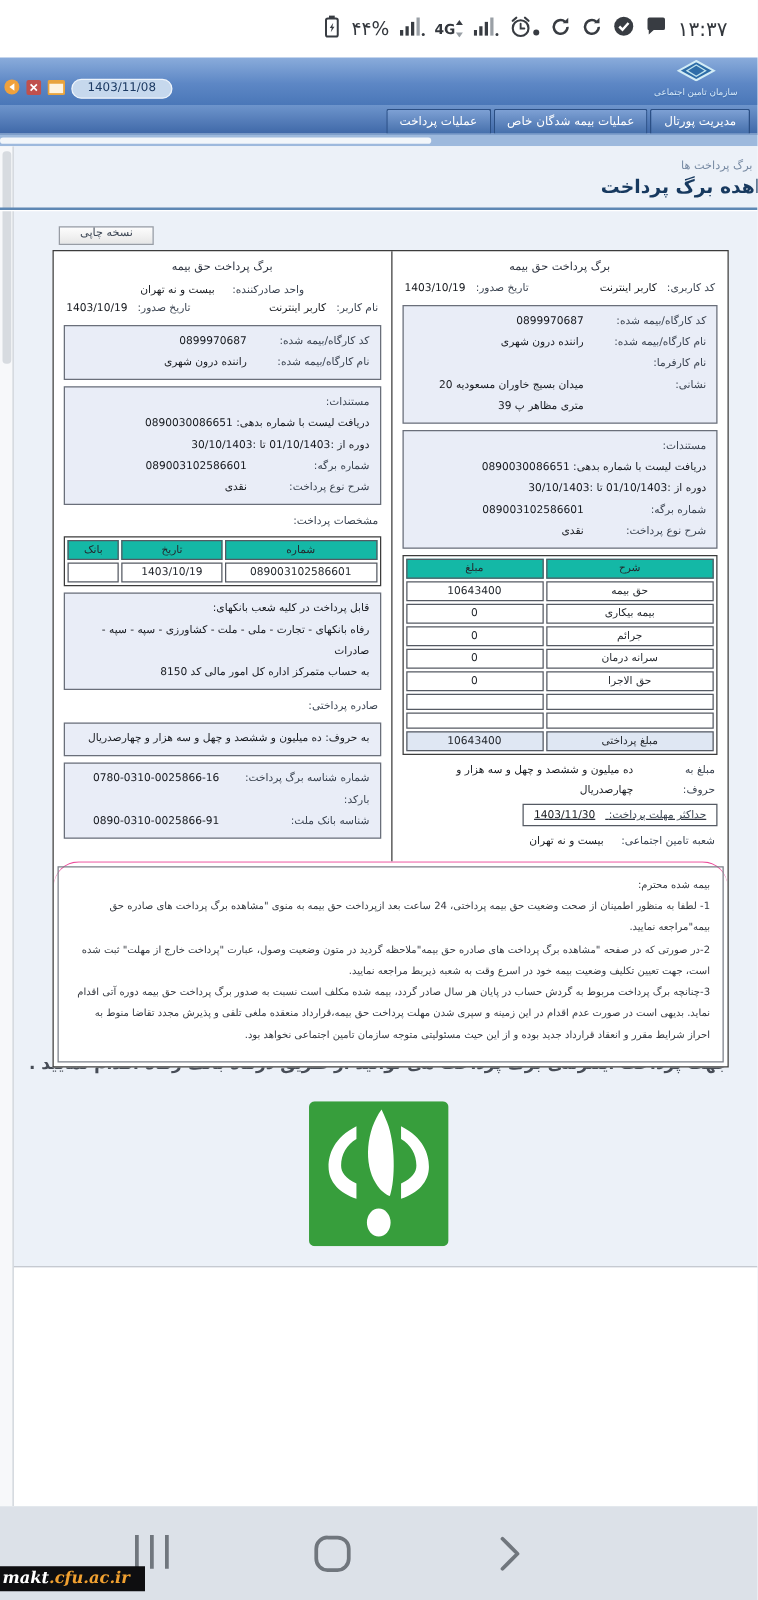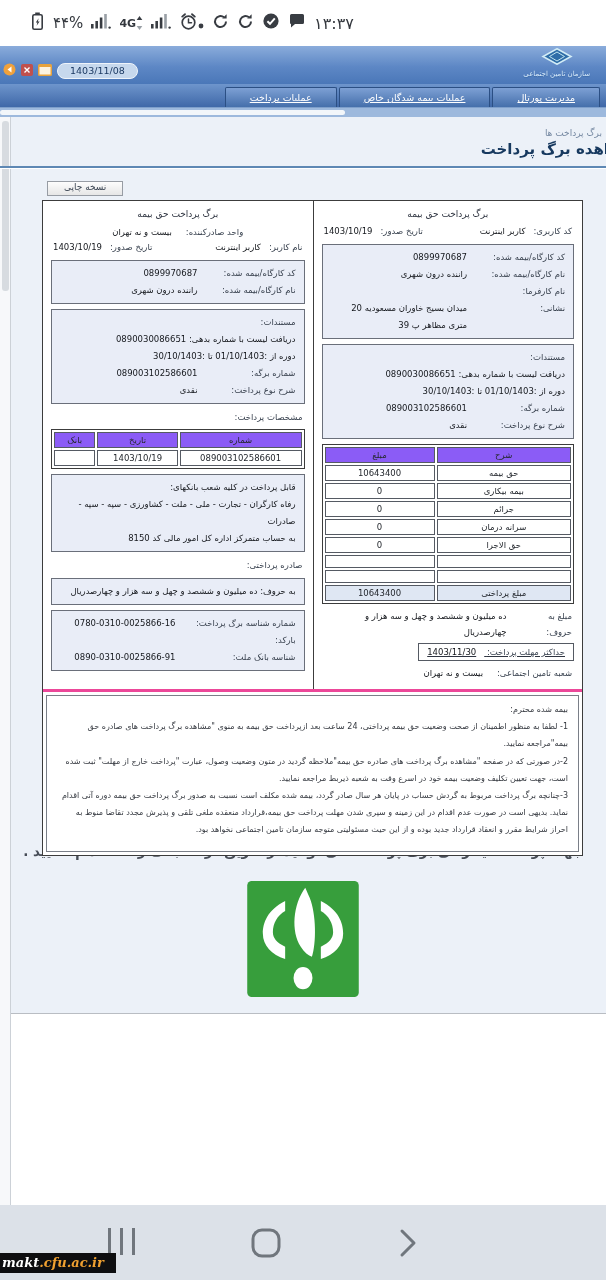--- a/index.html
+++ b/index.html
@@ -3,21 +3,21 @@
 <meta charset="utf-8">
 <style>
   * { box-sizing: border-box; margin: 0; padding: 0; }
   body {
     width: 606px; height: 1280px; position: relative; overflow: hidden;
     background: #fff; font-family: "DejaVu Sans", sans-serif;
   }
   
   .status-bar {
     position: absolute; top: 0; left: 0; width: 606px; height: 46px;
-    background: #fff; display: flex; justify-content: flex-start;
+    background: #fff; display: flex; justify-content: flex-end;
     align-items: center; padding: 0 24px 0 30px; direction: ltr; color: #383c42;
   }
   .sb-group { display: flex; align-items: center; gap: 8px; }
   .sb-text { font-size: 15px; color: #33373d; }
   .sb-time { font-size: 16px; color: #33373d; }
   
   .portal-top {
     position: absolute; top: 46px; left: 0; width: 606px; height: 38px;
     background: linear-gradient(#8aacdb, #5d87c5 55%, #4a77b8);
   }
@@ -30,21 +30,21 @@
     display: flex; align-items: center;
   }
   .menu-bar {
     position: absolute; top: 84px; left: 0; width: 606px; height: 23px;
     background: linear-gradient(#6e95cc, #3f68a8);
     display: flex; direction: rtl; align-items: flex-end; padding-right: 6px; gap: 2px;
   }
   .menu-tab {
     background: linear-gradient(#7da0d4, #456fab);
     border: 1px solid #2b4f84; border-bottom: none; border-radius: 2px 2px 0 0;
-    color: #fff; font-size: 9.5px; padding: 4px 24px 4px; white-space: nowrap; cursor: default; text-decoration: underline;
+    color: #fff; font-size: 9.5px; padding: 4px 10px 4px; white-space: nowrap; cursor: default;
   }
   .scroll-strip {
     position: absolute; top: 107px; left: 0; width: 606px; height: 10px;
     background: #9db9dd; border-top: 1px solid #7e9fcb;
   }
   .scroll-thumb { position: absolute; left: 0; top: 2px; width: 345px; height: 5px; background: #f2f6fa; border-radius: 3px; }
   
   .content {
     position: absolute; top: 117px; left: 0; width: 606px; height: 1088px;
     background: #ecf1f8; overflow: hidden;
@@ -85,27 +85,27 @@
   }
   .ibox .row { display: flex; gap: 10px; }
   table.grid {
     width: 100%; border-collapse: separate; border-spacing: 2px;
     border: 1px solid #3c3c3c; margin: 4px 0;
   }
   table.grid th, table.grid td {
     border: 1px solid #555a63; font-size: 8.5px; font-weight: normal;
     text-align: center; padding: 2px 4px; height: 13px; color: #24282e;
   }
-  table.grid th { background: #8b5cf6; }
+  table.grid th { background: #14b8a6; }
   td.total { background: #dfe7f3; }
   .deadline-box {
     display: inline-block; border: 1px solid #555a63; padding: 3px 8px;
     margin: 3px 0 4px; font-size: 8.5px; text-decoration: underline;
   }
-  .notes-wrap { border-top: 3px solid #ec4899; padding: 3px; }
+  .notes-wrap { border-top: 1px solid #ec4899; padding: 3px; border-radius: 20px; }
   .notes {
     border: 1px solid #7a7f88; padding: 5px 10px 12px;
     font-size: 8px; line-height: 2.15; color: #34383f; text-align: right;
   }
   .notes p { margin: 0; }
   
   .online-note {
     margin: 26px 20px 0; text-align: center; direction: rtl;
     font-size: 13.5px; font-weight: bold; color: #474d57;
   }
@@ -417,21 +417,21 @@
             <td class="ltr">1403/10/19</td>
             <td></td>
           </tr>
         </tbody>
           </table>
         <div class="ibox">
           <div class="row">
               <span class="val">قابل پرداخت در کلیه شعب بانکهای:</span>
             </div>
           <div class="row">
-              <span class="val">رفاه کارگران - تجارت - ملی - ملت - کشاورزی - سپه - سپه - صادرات</span>
+              <span class="val">رفاه بانکهای - تجارت - ملی - ملت - کشاورزی - سپه - سپه - صادرات</span>
             </div>
           <div class="row">
               <span class="val">به حساب متمرکز اداره کل امور مالی کد 8150</span>
             </div>
         </div>
         <div class="line-row">
             <span class="lbl">صادره پرداختی:</span>
           </div>
         <div class="ibox">
           <div class="row">

